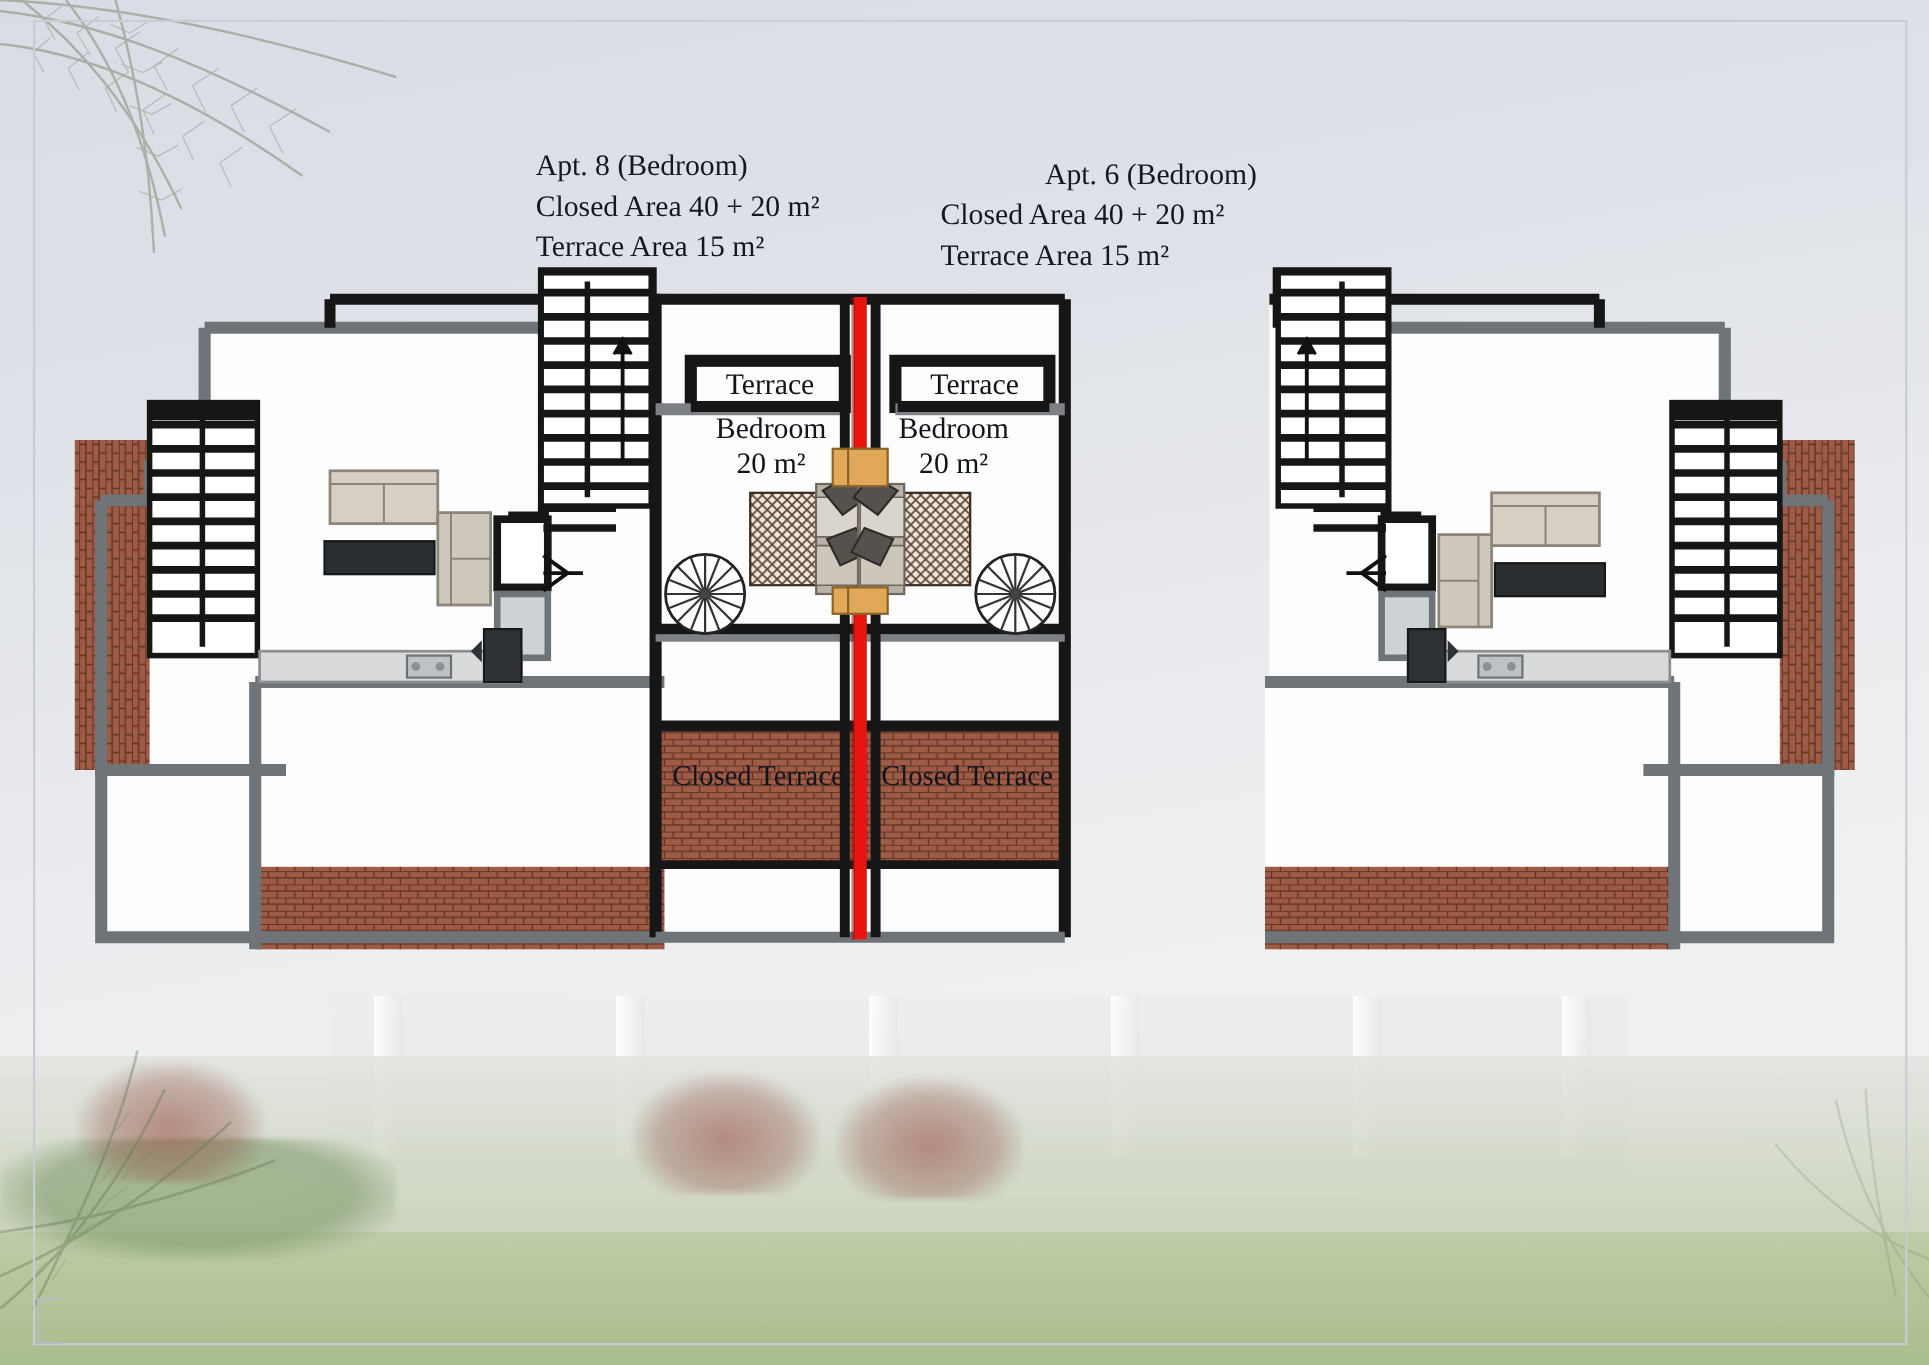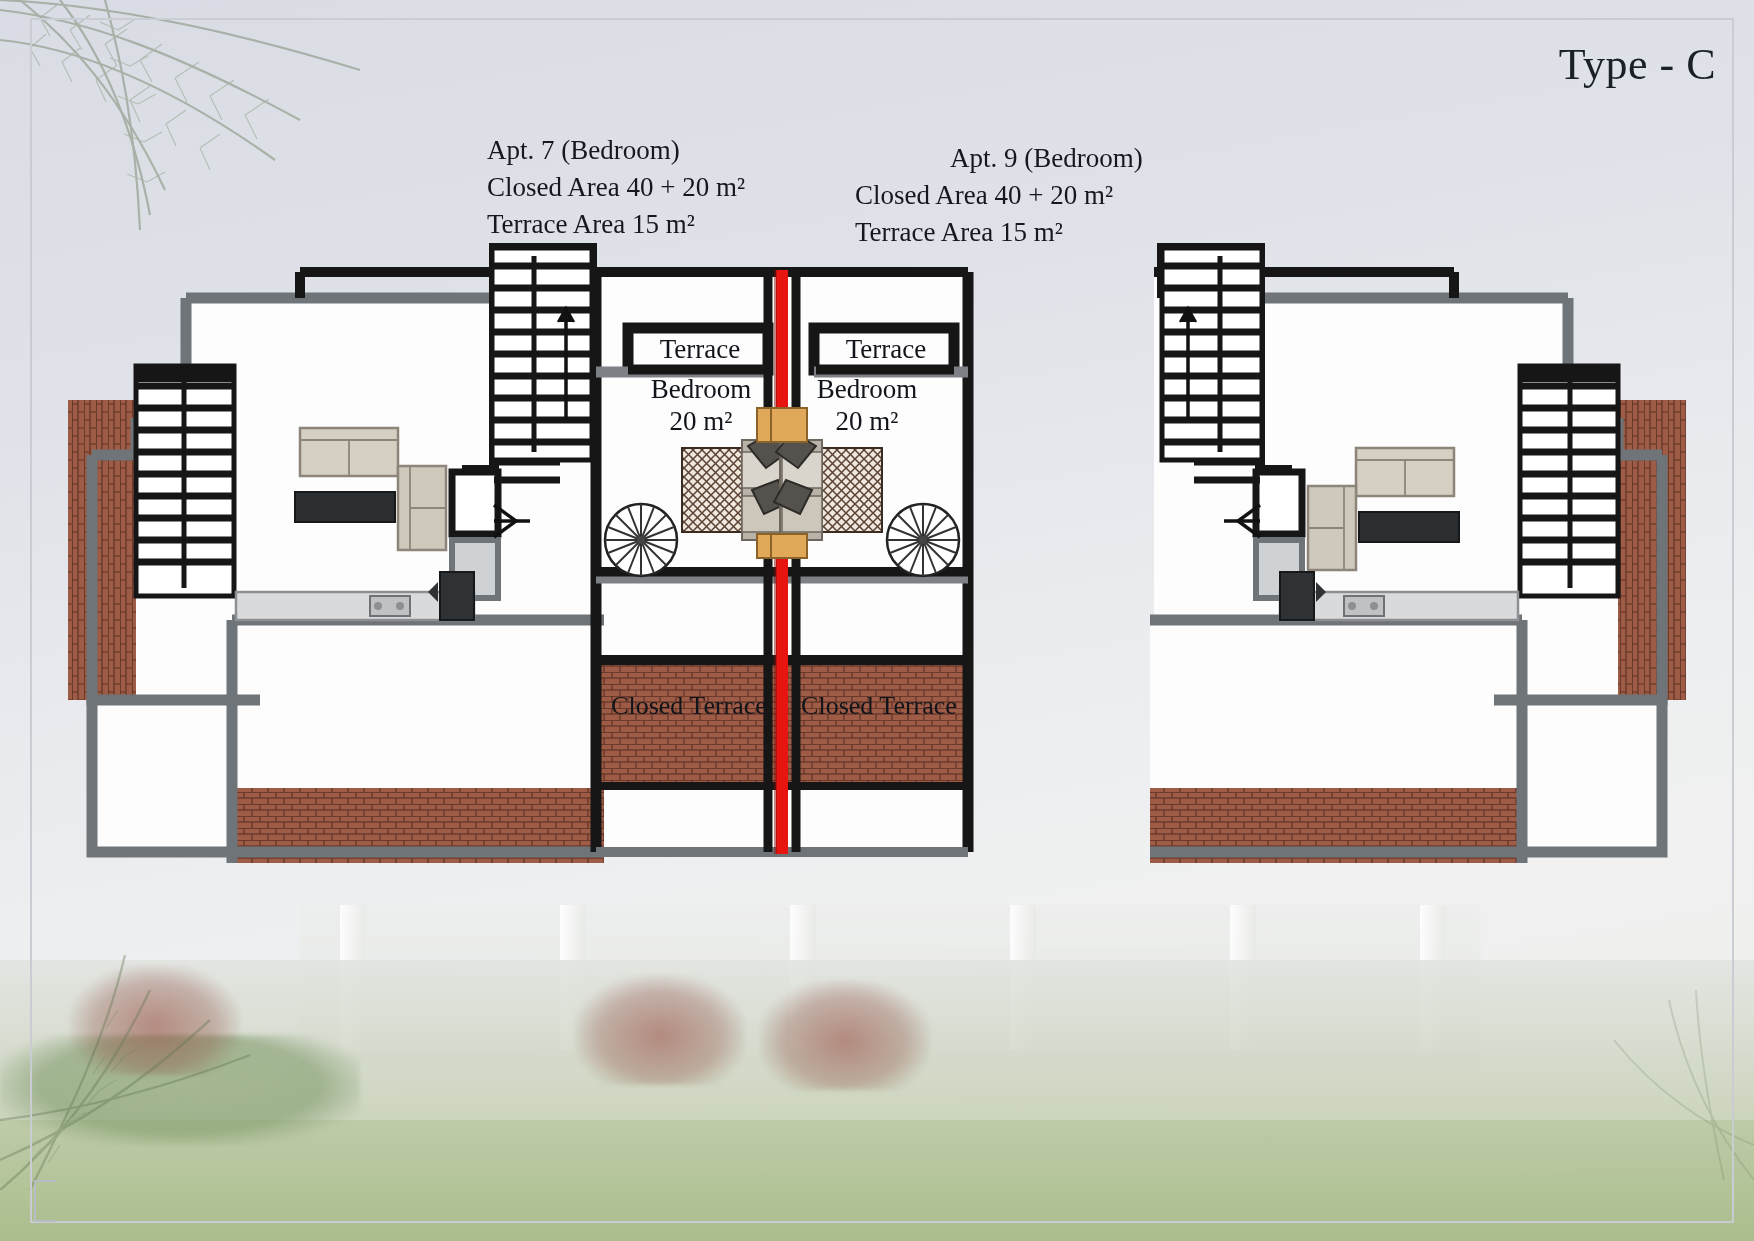--- a/index.html
+++ b/index.html
@@ -137,31 +137,30 @@
       <path d="M180,300 C140,250 110,190 95,120"></path>
       <path d="M180,265 C130,245 80,210 40,160"></path>
       <path d="M150,300 C135,230 125,170 122,110"></path>
     </g>
   </svg>
 
   <div class="page-frame"></div>
   <div class="frame-notch"></div>
 
   <div class="title-block">
-    <div class="title-1">Type - C</div>
   </div>
 
   <div class="legend" id="legend-apt6">
-    <div>Apt. 7 (Bedroom)</div>
+    <div>Apt. 8 (Bedroom)</div>
     <div>Closed Area 40 + 20 m²</div>
     <div>Terrace Area 15 m²</div>
   </div>
 
   <div class="legend" id="legend-apt5">
-    <div class="l0">Apt. 9 (Bedroom)</div>
+    <div class="l0">Apt. 6 (Bedroom)</div>
     <div>Closed Area 40 + 20 m²</div>
     <div>Terrace Area 15 m²</div>
   </div>
 
   <div class="side-label" id="label-apt7">
     <div>Apt. 7</div>
     <div>Terrace</div>
     <div>57 m²</div>
   </div>
 

